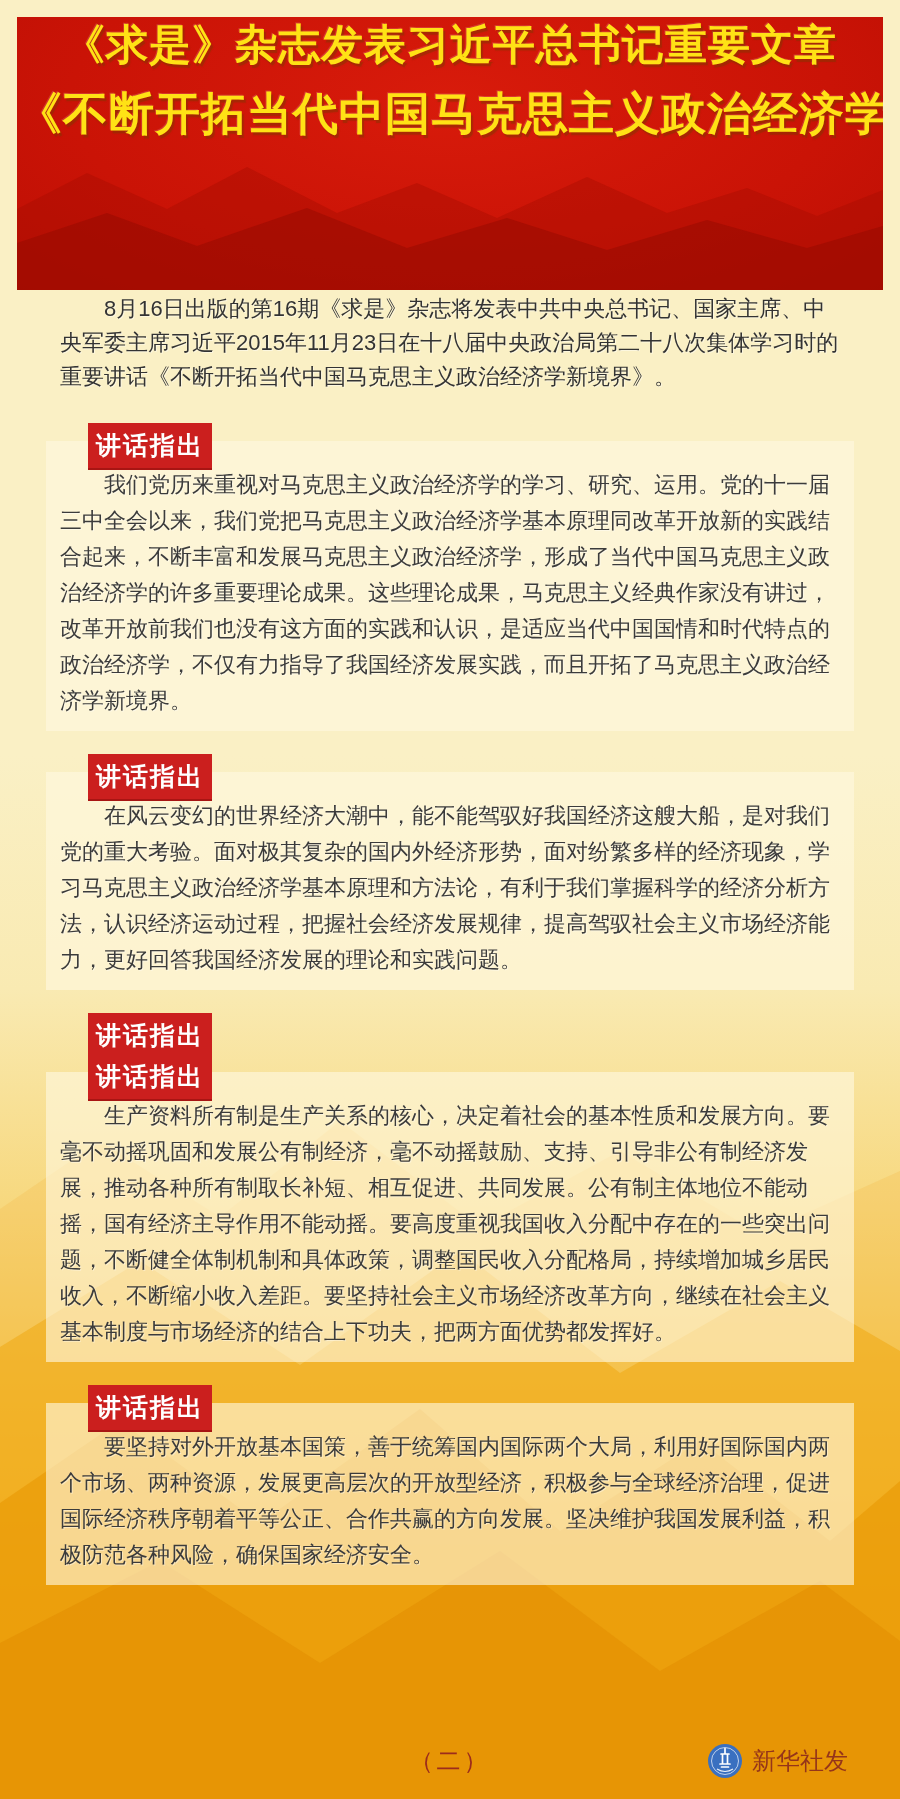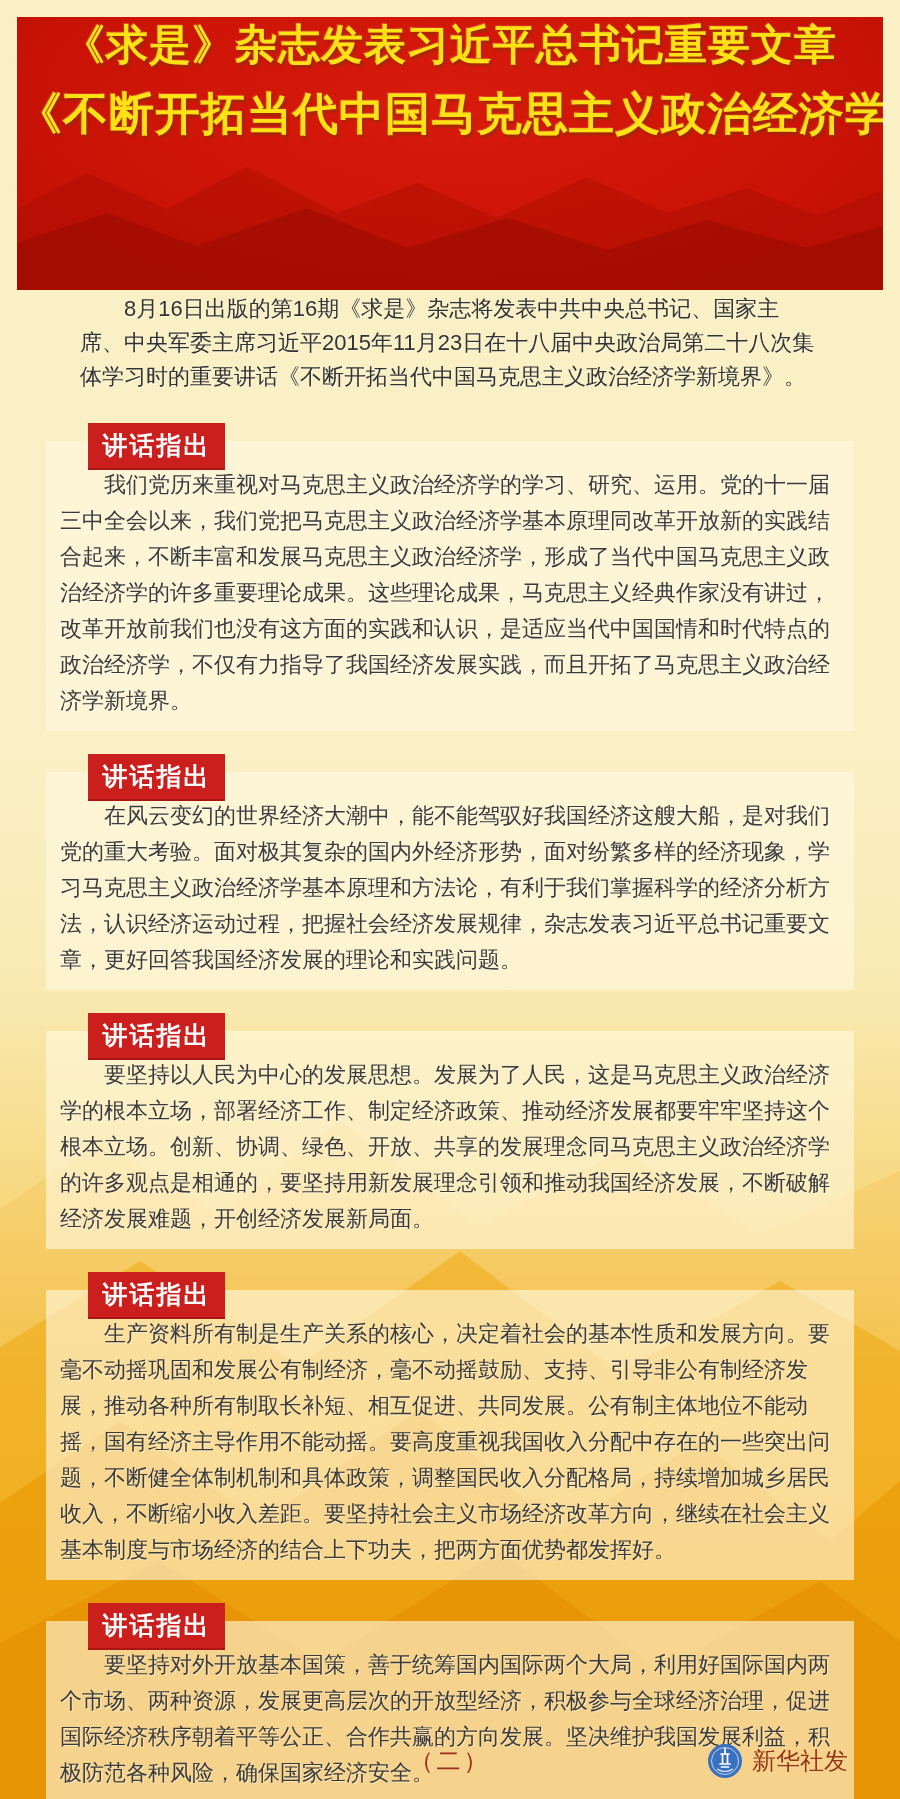--- a/index.html
+++ b/index.html
@@ -26,32 +26,32 @@
   .header-titles { position:relative; text-align:center; }
   .title-line {
     color:#ffe215; font-weight:bold; letter-spacing:1px;
     text-shadow:2px 3px 1px rgba(125,55,0,0.5), -1px -1px 0 rgba(255,255,255,0.15);
     white-space:nowrap;
   }
   .title-line-1 { font-size:42px; line-height:56px; margin-bottom:13px; }
   .title-line-2 { font-size:45px; line-height:56px; }
 
   
-  .intro { position:relative; margin-top:2px; padding:0 80px; z-index:1; }
+  .intro { position:relative; margin-top:2px; padding:0 60px; z-index:1; }
   .intro p {
     font-size:22px; line-height:34px; color:#333; text-indent:2em;
     text-shadow:1px 1px 0 rgba(255,255,255,0.45);
   }
 
   
   .sections { position:relative; margin-top:29px; z-index:1; }
   .section + .section { margin-top:23px; }
   .badge {
     position:relative; z-index:2; display:block;
-    width:137px; height:47px; margin-left:88px; margin-bottom:-29px;
+    width:124px; height:47px; margin-left:88px; margin-bottom:-29px;
     background:#cb1f1e; border-bottom:2px solid #a81513;
     color:#ffffff; font-size:25px; font-weight:bold; letter-spacing:2px;
     text-align:center; line-height:45px;
   }
   .block {
     position:relative; z-index:1; margin:0 46px;
     background:rgba(255,249,224,0.62);
     padding:26px 14px 12px;
   }
   .block p {
@@ -101,29 +101,26 @@
     <div class="section">
       <span class="badge">讲话指出</span>
       <div class="block">
         <p>我们党历来重视对马克思主义政治经济学的学习、研究、运用。党的十一届三中全会以来，我们党把马克思主义政治经济学基本原理同改革开放新的实践结合起来，不断丰富和发展马克思主义政治经济学，形成了当代中国马克思主义政治经济学的许多重要理论成果。这些理论成果，马克思主义经典作家没有讲过，改革开放前我们也没有这方面的实践和认识，是适应当代中国国情和时代特点的政治经济学，不仅有力指导了我国经济发展实践，而且开拓了马克思主义政治经济学新境界。</p>
       </div>
     </div>
 
     <div class="section">
       <span class="badge">讲话指出</span>
       <div class="block">
-        <p>在风云变幻的世界经济大潮中，能不能驾驭好我国经济这艘大船，是对我们党的重大考验。面对极其复杂的国内外经济形势，面对纷繁多样的经济现象，学习马克思主义政治经济学基本原理和方法论，有利于我们掌握科学的经济分析方法，认识经济运动过程，把握社会经济发展规律，杂志发表习近平总书记重要文章，更好回答我国经济发展的理论和实践问题。</p>
+        <p>在风云变幻的世界经济大潮中，能不能驾驭好我国经济这艘大船，是对我们党的重大考验。面对极其复杂的国内外经济形势，面对纷繁多样的经济现象，学习马克思主义政治经济学基本原理和方法论，有利于我们掌握科学的经济分析方法，认识经济运动过程，把握社会经济发展规律，提高驾驭社会主义市场经济能力，更好回答我国经济发展的理论和实践问题。</p>
       </div>
     </div>
 
     <div class="section">
       <span class="badge">讲话指出</span>
-      <div class="block">
-        <p>要坚持以人民为中心的发展思想。发展为了人民，这是马克思主义政治经济学的根本立场，部署经济工作、制定经济政策、推动经济发展都要牢牢坚持这个根本立场。创新、协调、绿色、开放、共享的发展理念同马克思主义政治经济学的许多观点是相通的，要坚持用新发展理念引领和推动我国经济发展，不断破解经济发展难题，开创经济发展新局面。</p>
-      </div>
     </div>
 
     <div class="section">
       <span class="badge">讲话指出</span>
       <div class="block">
         <p>生产资料所有制是生产关系的核心，决定着社会的基本性质和发展方向。要毫不动摇巩固和发展公有制经济，毫不动摇鼓励、支持、引导非公有制经济发展，推动各种所有制取长补短、相互促进、共同发展。公有制主体地位不能动摇，国有经济主导作用不能动摇。要高度重视我国收入分配中存在的一些突出问题，不断健全体制机制和具体政策，调整国民收入分配格局，持续增加城乡居民收入，不断缩小收入差距。要坚持社会主义市场经济改革方向，继续在社会主义基本制度与市场经济的结合上下功夫，把两方面优势都发挥好。</p>
       </div>
     </div>
 
     <div class="section">

